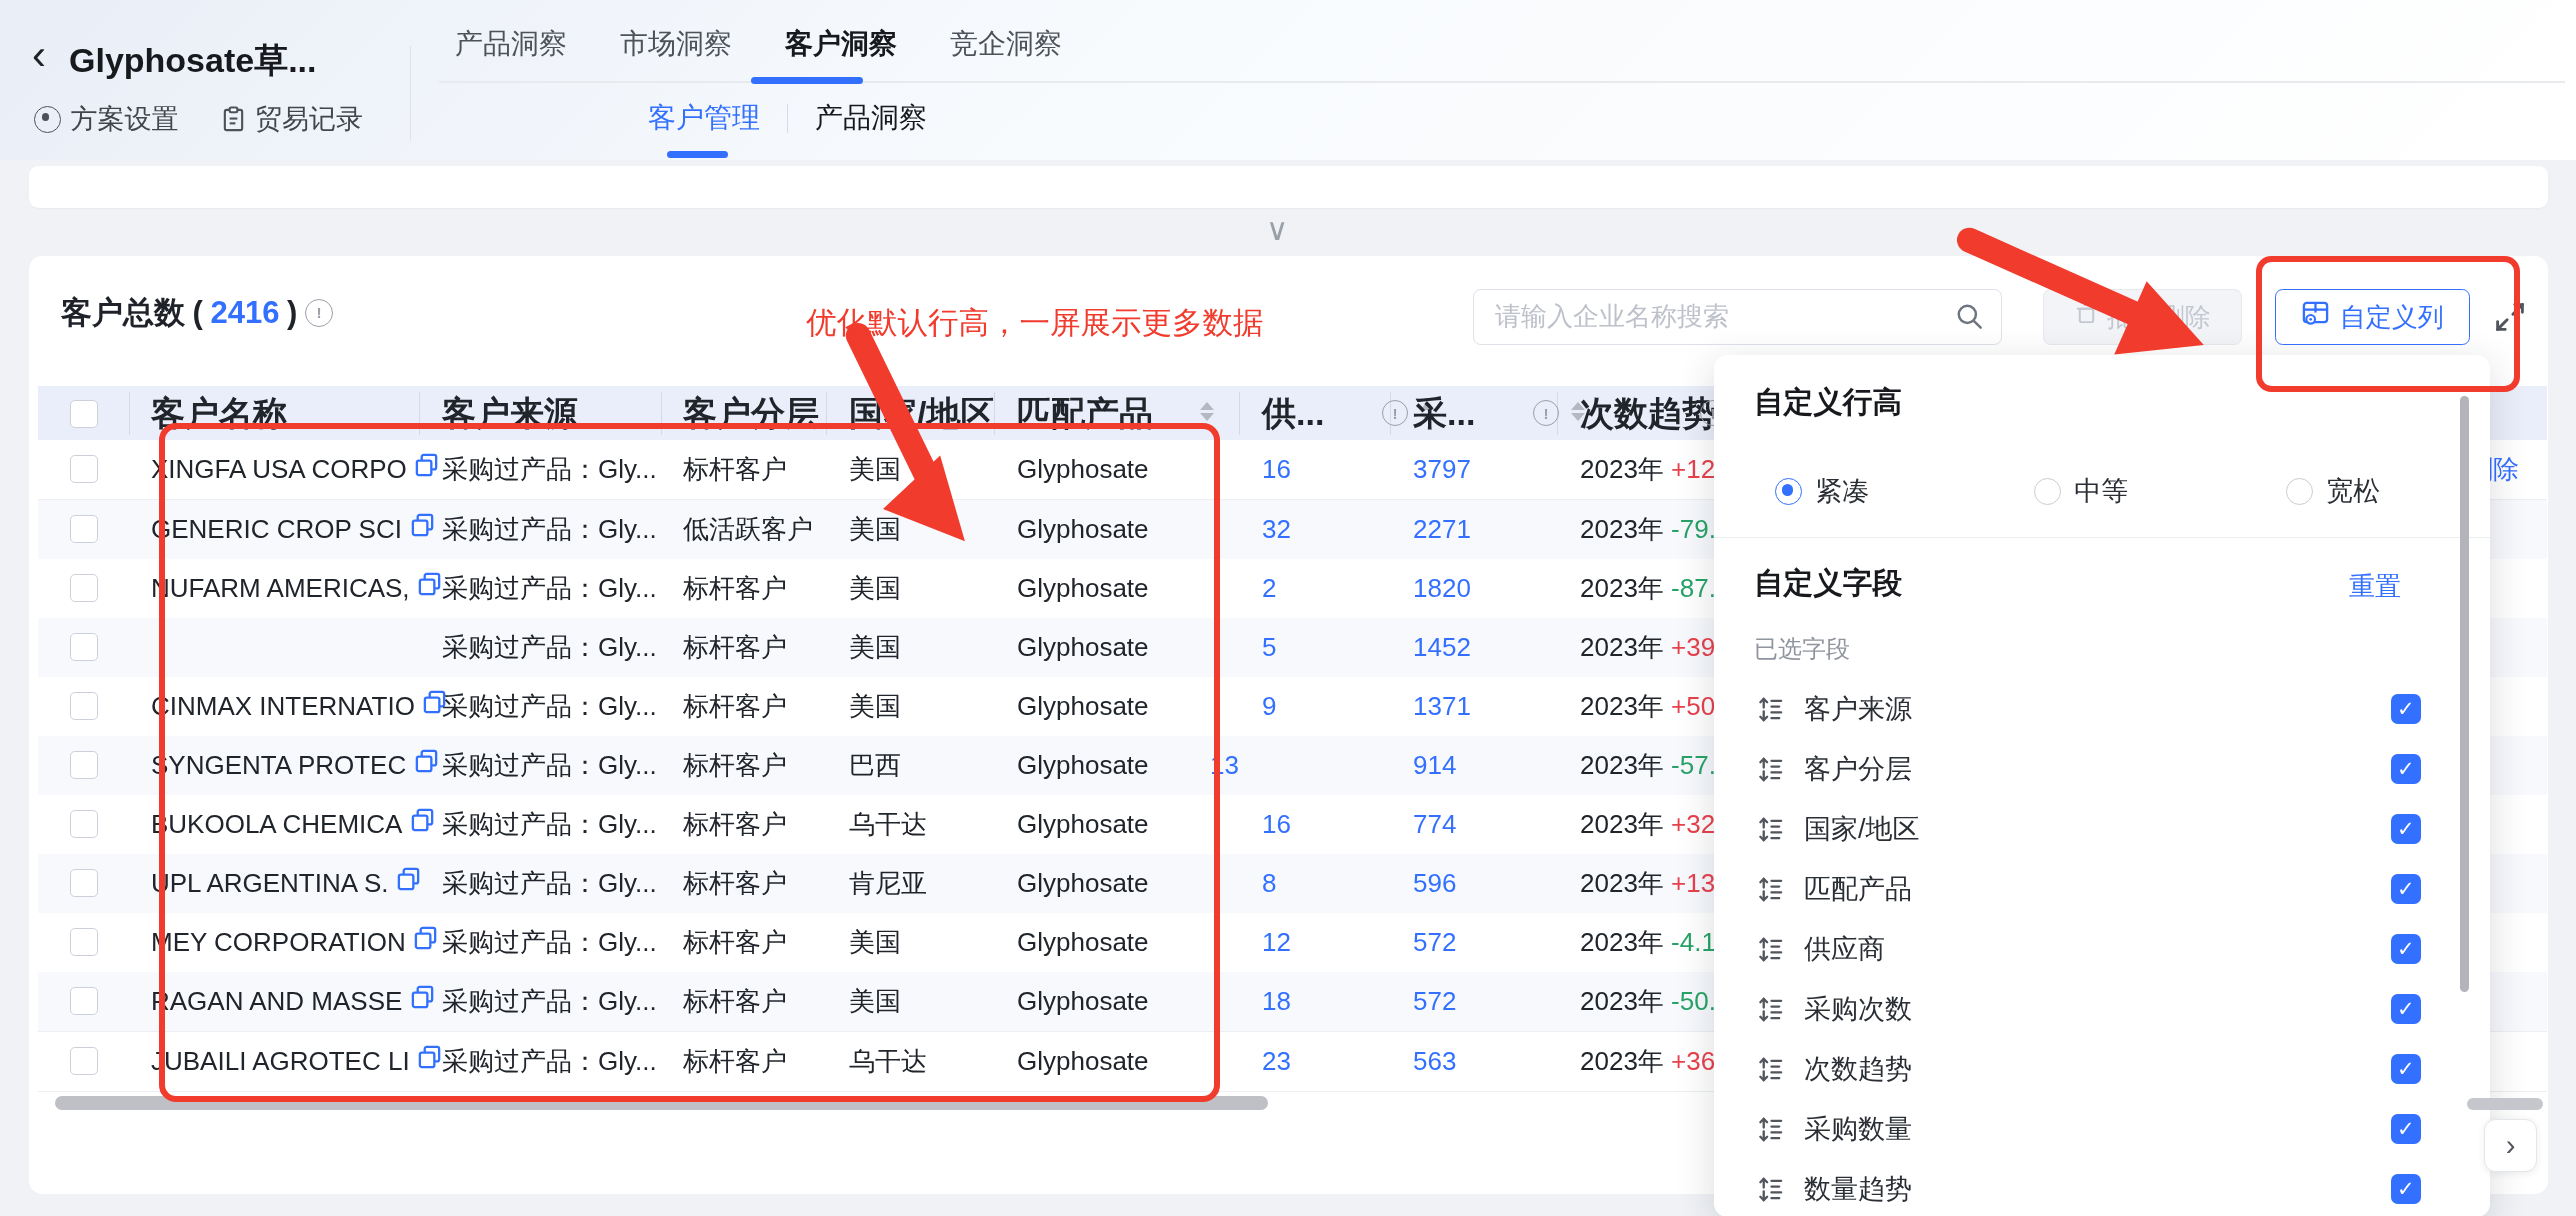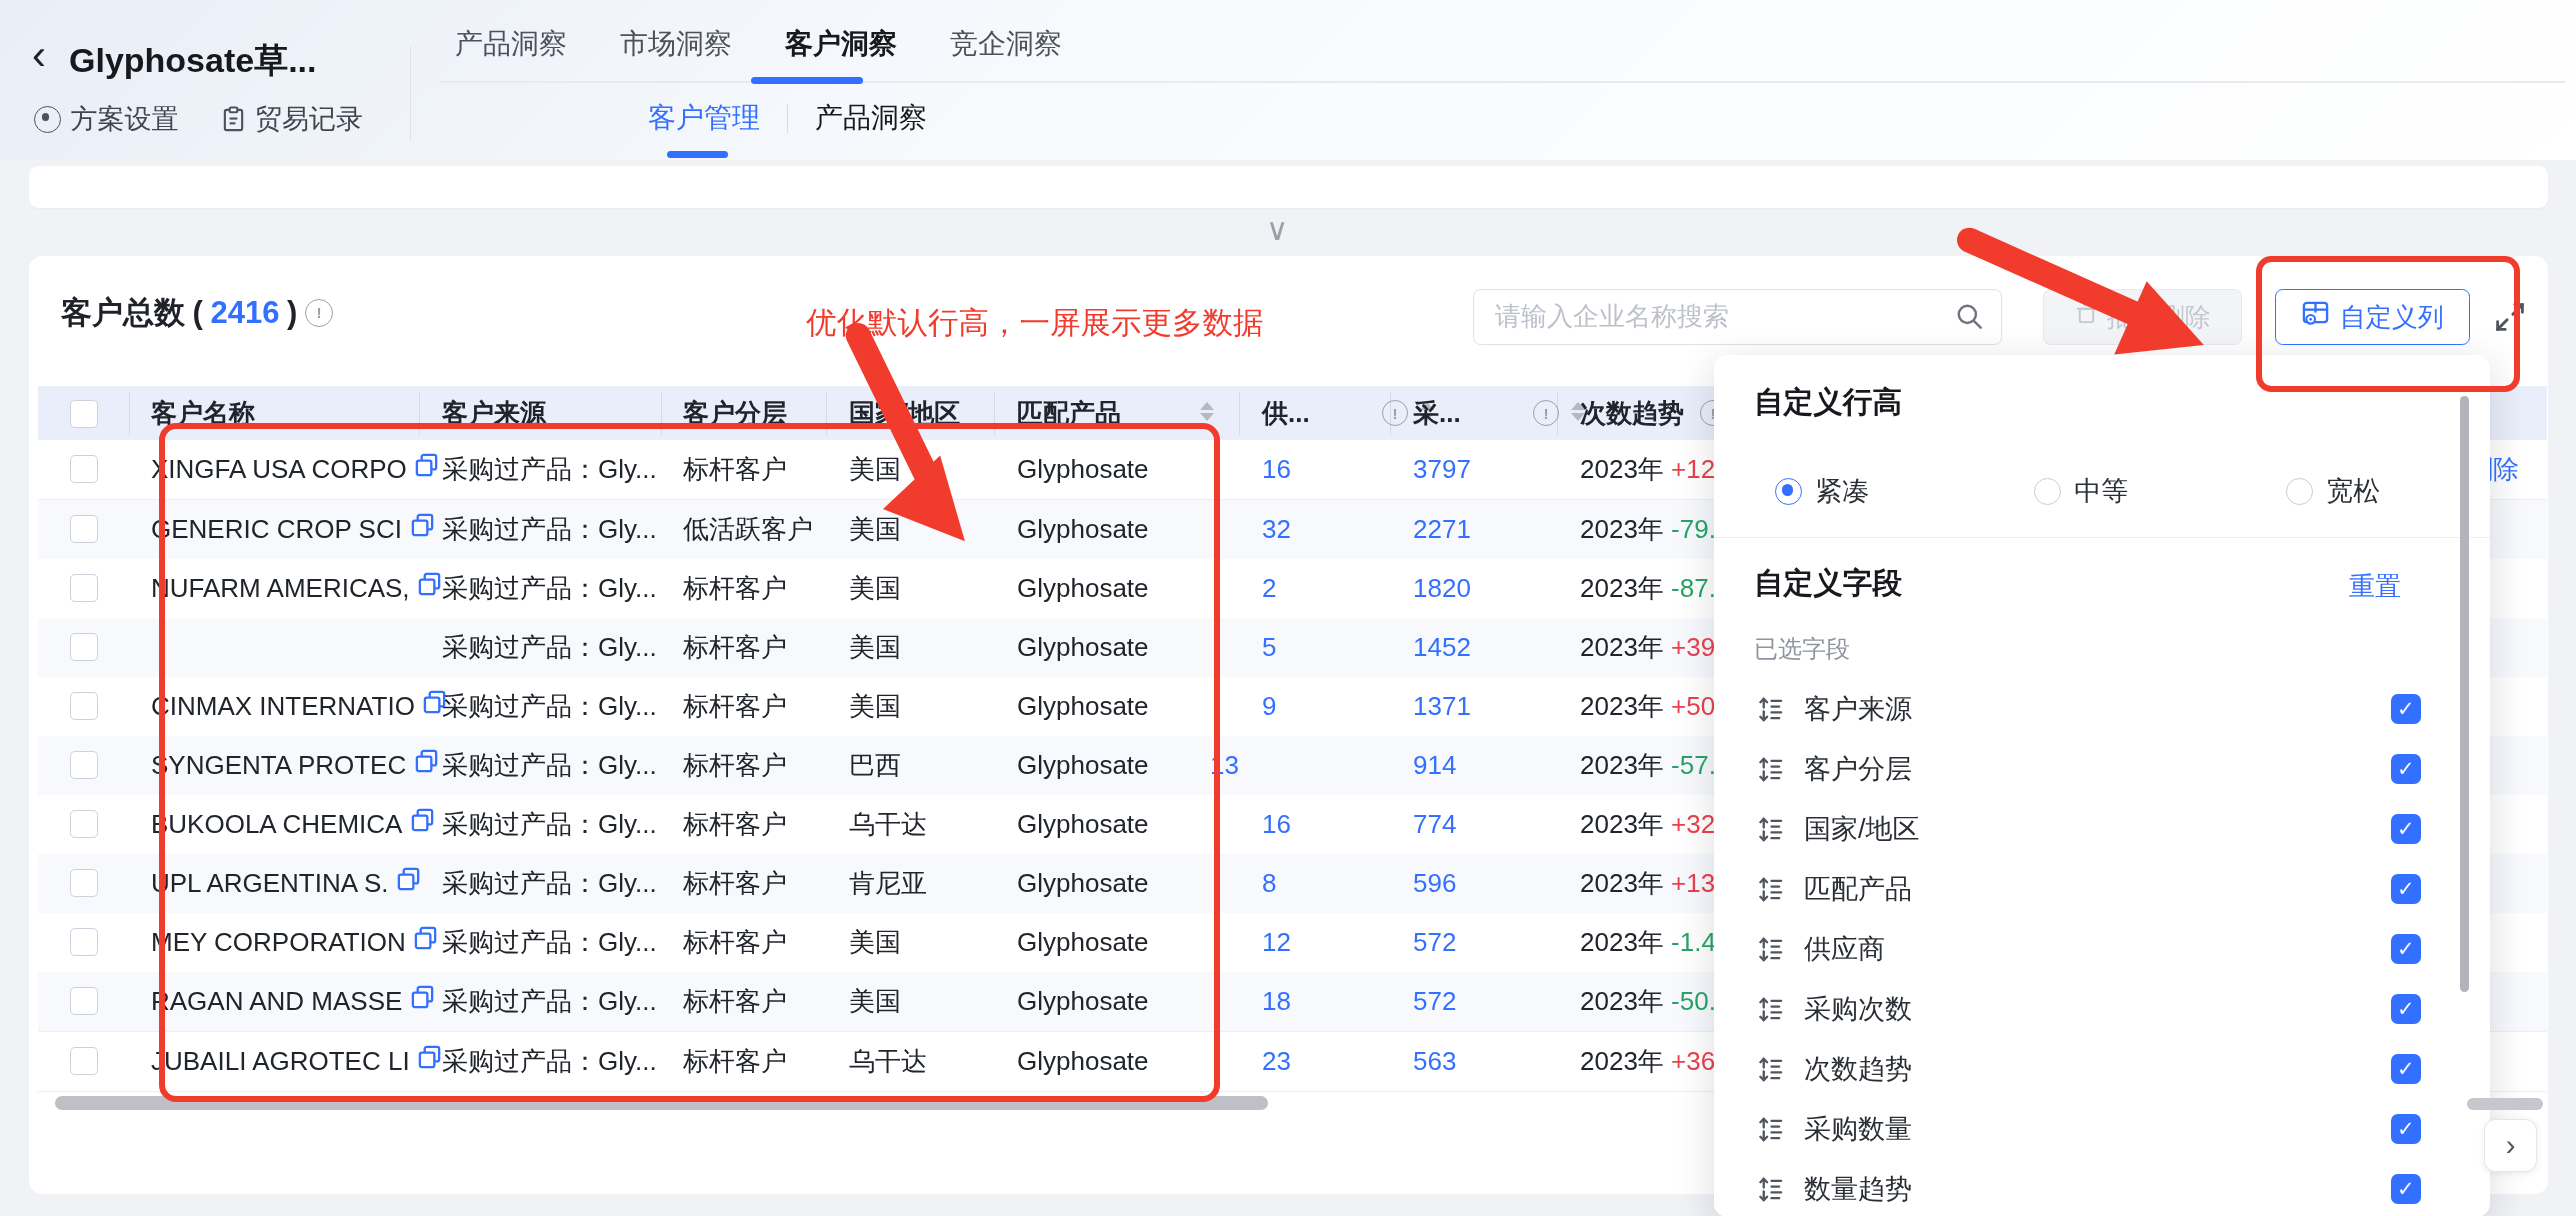--- a/index.html
+++ b/index.html
@@ -42,21 +42,21 @@
   .info-i{display:inline-flex;align-items:center;justify-content:center;width:24px;height:24px;border:1.9px solid #9b9fa8;border-radius:50%;color:#9b9fa8;font-size:15.3px;font-weight:bold;font-style:normal;line-height:1;}
   .search-box{position:absolute;left:1473px;top:289px;width:527px;height:54px;border:1px solid #dfe1e8;border-radius:7.6px;background:#fff;}
   .search-box input{position:absolute;left:19px;top:5.7px;width:439px;height:40px;border:0;outline:none;font-size:26px;color:#1f2329;font-family:inherit;background:transparent;}
   .search-box input::placeholder{color:#bdc1ca;}
   .search-ic{position:absolute;right:17px;top:11.4px;}
   .btn-disabled{position:absolute;left:2043px;top:289px;width:197px;height:54px;background:#f3f4f8;border:1px solid #e7e9ee;border-radius:7.6px;color:#c3c7cf;font-size:26px;display:flex;align-items:center;justify-content:center;gap:7.6px;}
   .btn-outline{position:absolute;left:2275px;top:289px;width:193px;height:54px;background:#fff;border:1.9px solid #3370ff;border-radius:7.6px;color:#3370ff;font-size:26px;display:flex;align-items:center;justify-content:center;gap:9.5px;cursor:pointer;z-index:108;}
   .expand-btn{position:absolute;left:2490px;top:297px;width:40px;height:40px;cursor:pointer;}
   
   .thead{position:absolute;left:38px;top:386px;width:2509px;height:54px;background:#eaeefa;}
-  .th-label{position:absolute;top:0;line-height:54px;font-size:26px;font-weight:bold;color:#20242b;white-space:nowrap;}
+  .th-label{position:absolute;top:0;line-height:54px;font-size:34px;font-weight:bold;color:#20242b;white-space:nowrap;}
   .th-sep{position:absolute;top:5.7px;width:1px;height:43px;background:#d4d9e6;}
   .sorter{position:absolute;top:16px;width:0;height:0;}
   .sorter .up{width:0;height:0;border-left:7.6px solid transparent;border-right:7.6px solid transparent;border-bottom:8.6px solid #b4b8c0;margin-bottom:2.9px;}
   .sorter .dn{width:0;height:0;border-left:7.6px solid transparent;border-right:7.6px solid transparent;border-top:8.6px solid #b4b8c0;}
   .trow{position:absolute;left:38px;width:2509px;height:59px;background:#ffffff;border-bottom:1px solid #eceef4;}
   .trow.alt{background:#f7f9fd;}
   .cell{position:absolute;top:0;line-height:59px;font-size:26px;color:#20242b;white-space:nowrap;}
   .cell.num{color:#3370ff;}
   .cb{position:absolute;width:26px;height:26px;border:1.9px solid #ccd0da;border-radius:4.8px;background:#fff;cursor:pointer;}
   .name-wrap{display:flex;align-items:flex-start;gap:7.6px;height:59px;}
@@ -383,21 +383,21 @@
                 <rect x="3" y="9" width="15" height="15" rx="2" fill="#fff"></rect>
               </svg></span>
           </span>
         </div>
         <div class="cell" style="left: 404px;">采购过产品：Gly...</div>
         <div class="cell" style="left: 645px;">标杆客户</div>
         <div class="cell" style="left: 811px;">美国</div>
         <div class="cell" style="left: 979px;">Glyphosate</div>
         <div class="cell num" style="left: 1224px;">12</div>
         <div class="cell num" style="left: 1375px;">572</div>
-        <div class="cell" style="left: 1542px;"><span>2023年</span> <span class="trend-dn">-1.4</span></div>
+        <div class="cell" style="left: 1542px;"><span>2023年</span> <span class="trend-dn">-4.1</span></div>
         <div class="ops" style="left: 2395px;">删除</div>
       </div>
       <div class="trow alt" style="top: 972px;">
         <div class="cb" style="left: 32px; top: 15.3px;"></div>
         <div class="cell" style="left: 113px;">
           <span class="name-wrap">
             <span>RAGAN AND MASSE</span>
             <span><svg width="26" height="26" viewBox="0 0 27 27" fill="none" stroke="#3370ff" stroke-width="2.4">
                 <rect x="8" y="3" width="15" height="15" rx="2"></rect>
                 <rect x="3" y="9" width="15" height="15" rx="2" fill="#fff"></rect>

